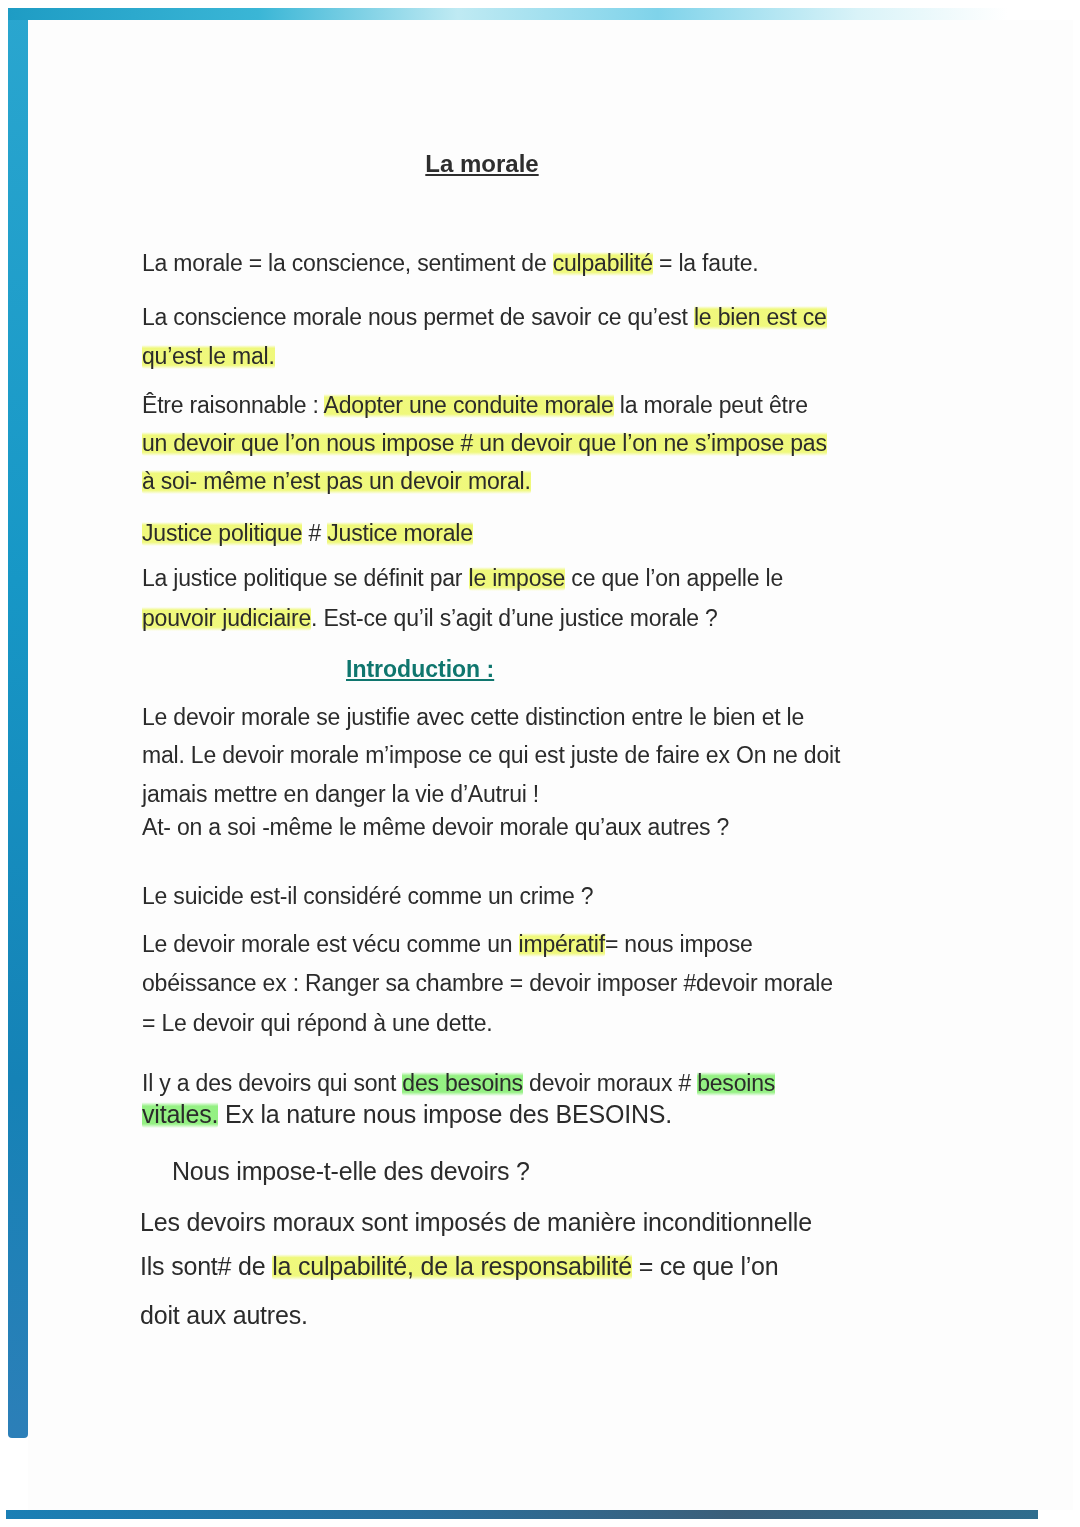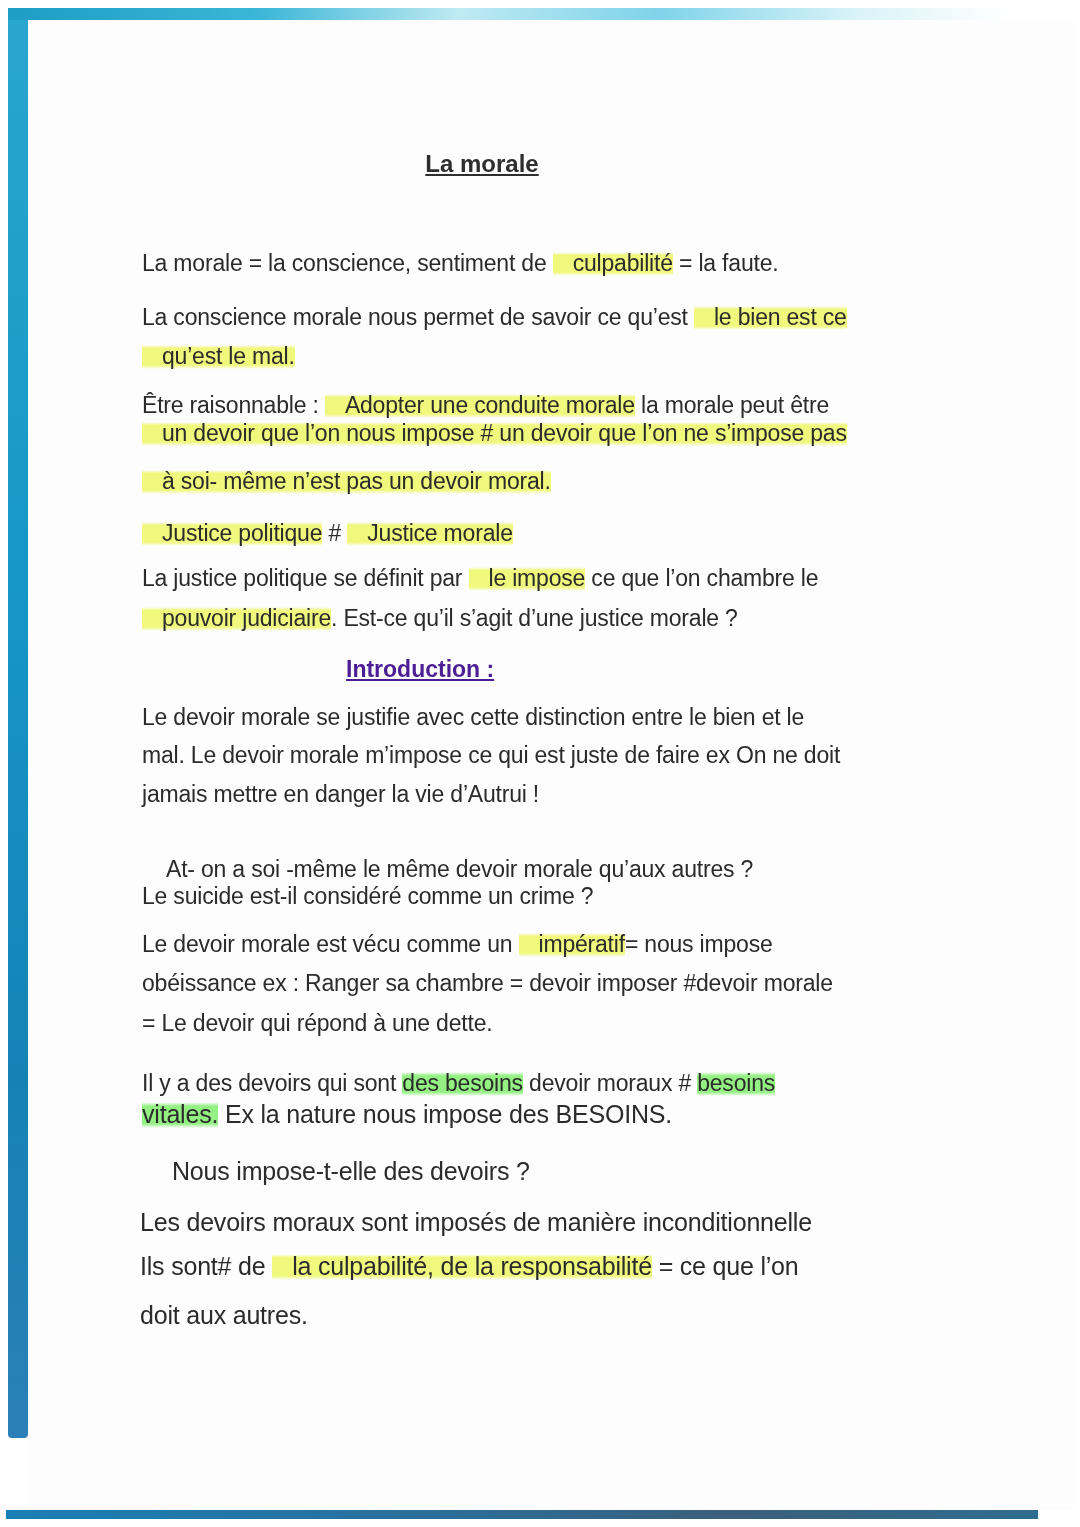--- a/index.html
+++ b/index.html
@@ -59,34 +59,33 @@
       text-decoration: underline;
       color: #2e2e2e;
     }
     .subtitle {
       position: absolute;
       left: 346px;
       top: 656px;
       font-size: 23px;
       font-weight: bold;
       text-decoration: underline;
-      color: #4c1d95;
+      color: #0f766e;
     }
     .line {
       position: absolute;
       left: 142px;
       font-size: 23px;
       white-space: nowrap;
       color: #2b2b2b;
       letter-spacing: -0.2px;
     }
     .hl-y {
       background: linear-gradient(180deg, rgba(240,250,120,0) 8%, rgba(238,248,110,0.9) 20%, rgba(238,248,110,0.9) 85%, rgba(240,250,120,0) 100%);
       border-radius: 3px;
-      padding-left: 20px;
     }
     .hl-g {
       background: linear-gradient(180deg, rgba(140,240,120,0) 8%, rgba(130,238,110,0.85) 22%, rgba(130,238,110,0.85) 85%, rgba(140,240,120,0) 100%);
       border-radius: 3px;
     }
   </style>
 </head>
 <body>
 
 <div class="scan-left"></div>
@@ -103,51 +102,51 @@
 <div class="line" style="top:304px;">
   <span>La conscience morale nous permet de savoir ce qu’est </span><span class="hl-y">le bien est ce</span>
 </div>
 <div class="line" style="top:343px;">
   <span class="hl-y">qu’est le mal.</span>
 </div>
 
 <div class="line" style="top:392px;">
   <span>Être raisonnable : </span><span class="hl-y">Adopter une conduite morale</span><span> la morale peut être</span>
 </div>
-<div class="line" style="top:420px;">
+<div class="line" style="top:430px;">
   <span class="hl-y">un devoir que l’on nous impose # un devoir que l’on ne s’impose pas</span>
 </div>
 <div class="line" style="top:468px;">
   <span class="hl-y">à soi- même n’est pas un devoir moral.</span>
 </div>
 
 <div class="line" style="top:520px;">
   <span class="hl-y">Justice politique</span><span> # </span><span class="hl-y">Justice morale</span>
 </div>
 
 <div class="line" style="top:565px;">
-  <span>La justice politique se définit par </span><span class="hl-y">le impose</span><span> ce que l’on chambre le</span>
+  <span>La justice politique se définit par </span><span class="hl-y">le impose</span><span> ce que l’on appelle le</span>
 </div>
 <div class="line" style="top:605px;">
   <span class="hl-y">pouvoir judiciaire</span><span>. Est-ce qu’il s’agit d’une justice morale ?</span>
 </div>
 
 <div class="subtitle">Introduction :</div>
 
 <div class="line" style="top:704px;">
   <span>Le devoir morale se justifie avec cette distinction entre le bien et le</span>
 </div>
 <div class="line" style="top:742px;">
   <span>mal. Le devoir morale m’impose ce qui est juste de faire ex On ne doit</span>
 </div>
 <div class="line" style="top:781px;">
   <span>jamais mettre en danger la vie d’Autrui !</span>
 </div>
 
-<div class="line" style="top:856px;margin-left:24px;">
+<div class="line" style="top:814px;">
   <span>At- on a soi -même le même devoir morale qu’aux autres ?</span>
 </div>
 
 <div class="line" style="top:883px;">
   <span>Le suicide est-il considéré comme un crime ?</span>
 </div>
 
 <div class="line" style="top:931px;">
   <span>Le devoir morale est vécu comme un </span><span class="hl-y">impératif</span><span>= nous impose</span>
 </div>

